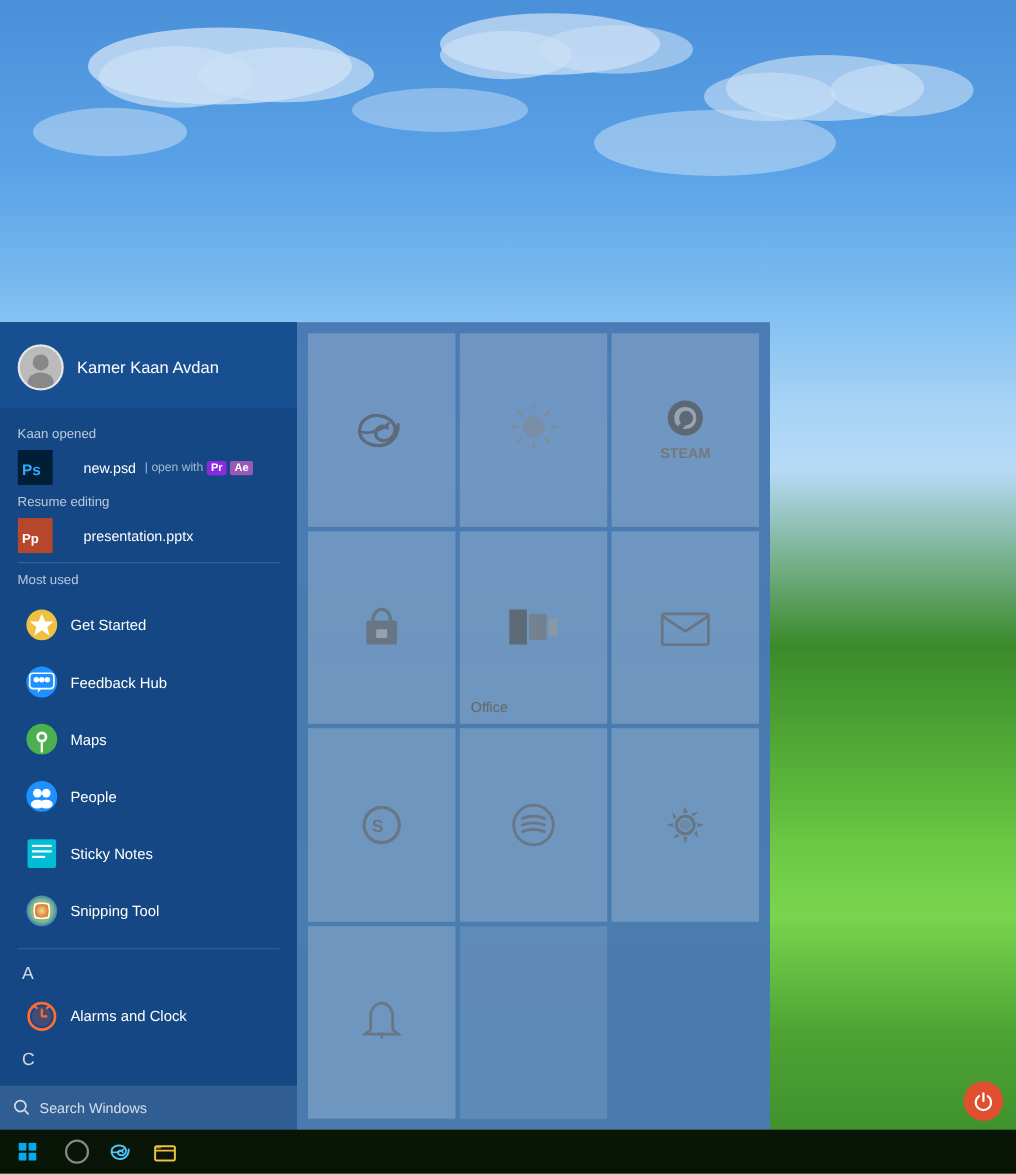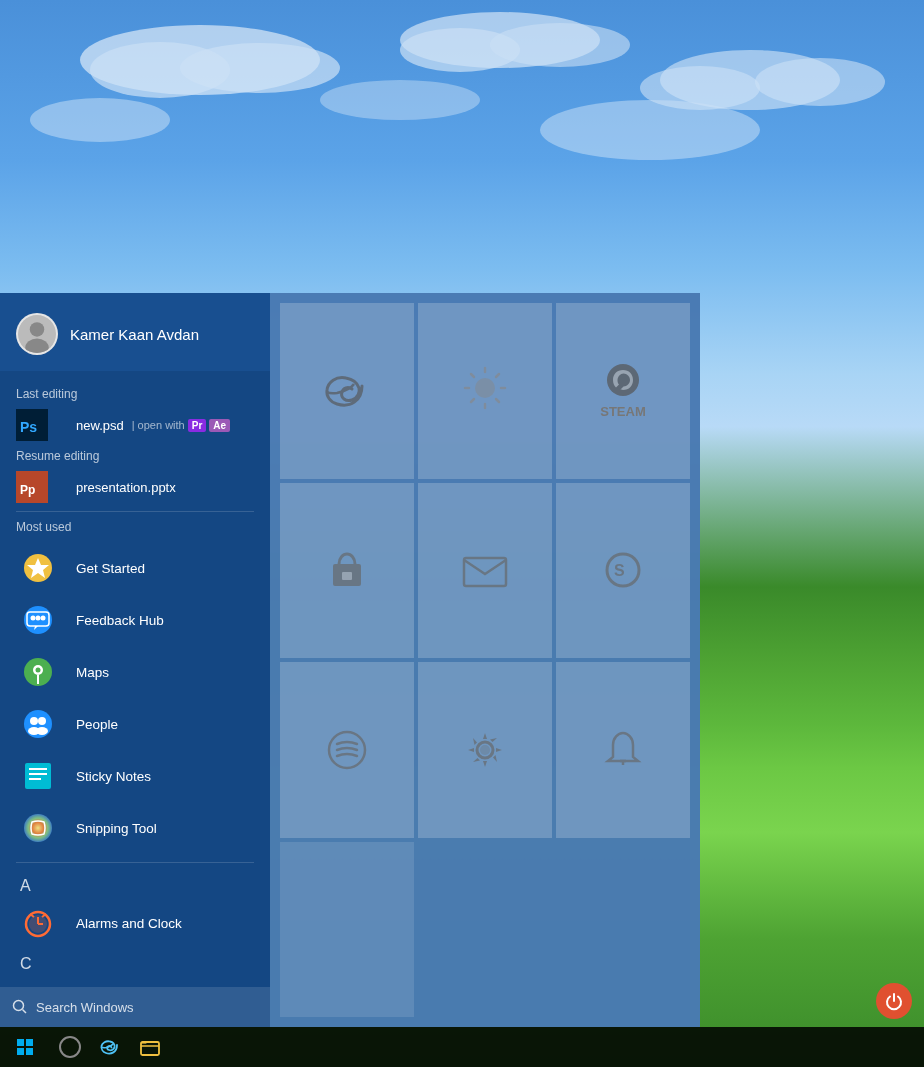--- a/index.html
+++ b/index.html
@@ -158,21 +158,21 @@
       height: 36px;
       display: flex;
       align-items: center;
       justify-content: center;
       flex-shrink: 0;
     }
 
     .app-label {
       color: white;
       font-size: 13.5px;
-      margin-left: 20px;
+      margin-left: 8px;
     }
 
     
     .alpha-section {
       color: rgba(255,255,255,0.8);
       font-size: 16px;
       font-weight: 300;
       padding: 6px 4px 2px 4px;
     }
 
@@ -342,21 +342,21 @@
           <circle cx="21" cy="21" r="21" fill="#bbb"></circle>
           <circle cx="21" cy="16" r="8" fill="#888"></circle>
           <ellipse cx="21" cy="36" rx="13" ry="10" fill="#888"></ellipse>
         </svg>
       </div>
       <span id="username">Kamer Kaan Avdan</span>
     </div>
 
     <div id="left-content">
 
-      <div class="section-label">Last editing</div>
+      <div class="section-label">Kaan opened</div>
       <div class="file-item">
 
         <div class="file-icon">
           <svg width="32" height="32" viewBox="0 0 32 32">
             <rect width="32" height="32" fill="#001e36"></rect>
             <text x="4" y="23" fill="#31a8ff" font-size="14" font-weight="bold" font-family="Arial">Ps</text>
           </svg>
         </div>
         <span class="file-name">new.psd</span>
         <span class="open-with">| open with</span>
@@ -528,20 +528,30 @@
     <div class="tile">
       <div class="tile-icon tile-gray-icon">
         <svg width="48" height="48" viewBox="0 0 48 48">
           <rect x="10" y="18" width="28" height="22" rx="2" fill="#666"></rect>
           <path d="M16 18 C16 12 20 8 24 8 C28 8 32 12 32 18" stroke="#666" stroke-width="3" fill="none"></path>
           <rect x="19" y="26" width="10" height="8" rx="1" fill="#aaa"></rect>
         </svg>
       </div>
     </div>
 
+    <div class="tile">
+      <div class="tile-icon tile-gray-icon">
+        <svg width="48" height="40" viewBox="0 0 48 40">
+          <rect x="2" y="4" width="16" height="32" fill="#555"></rect>
+          <rect x="20" y="8" width="16" height="24" fill="#777"></rect>
+          <rect x="38" y="12" width="8" height="16" fill="#999"></rect>
+        </svg>
+      </div>
+      <span class="tile-label" style="color:#666;font-size:13px;position:absolute;bottom:8px;left:10px;">Office</span>
+    </div>
 
     <div class="tile">
       <div class="tile-icon tile-gray-icon">
         <svg width="50" height="40" viewBox="0 0 50 40">
           <rect x="4" y="8" width="42" height="28" rx="2" fill="none" stroke="#666" stroke-width="2.5"></rect>
           <path d="M4 10 L25 24 L46 10" stroke="#666" stroke-width="2.5" fill="none"></path>
         </svg>
       </div>
     </div>
 

